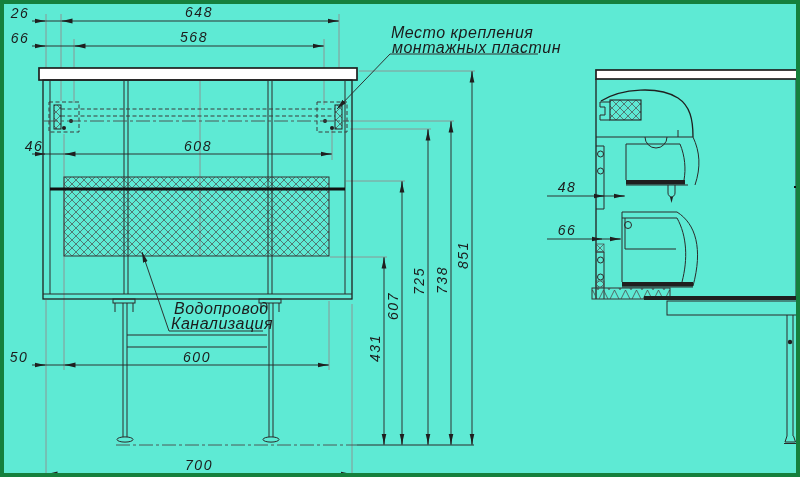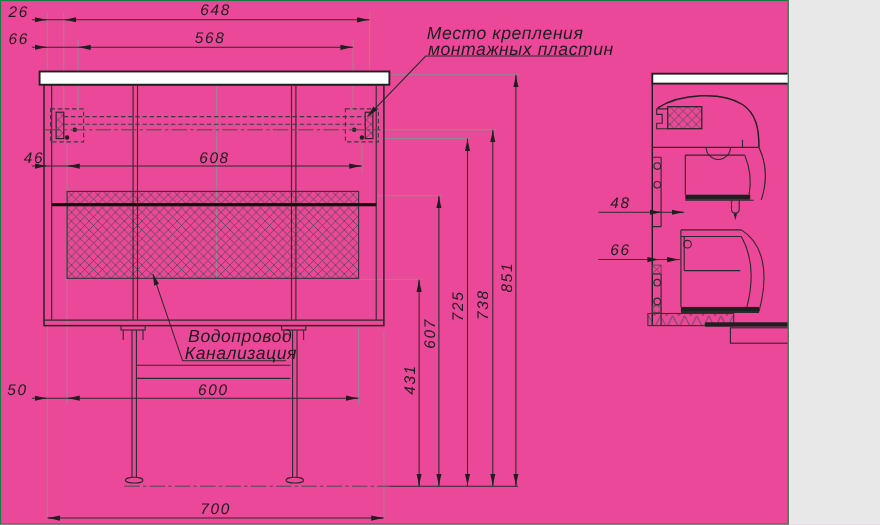--- a/index.html
+++ b/index.html
@@ -1,18 +1,18 @@
 <!DOCTYPE html>
 <html><head>
 <meta charset="utf-8">
 <style>
   html,body{margin:0;padding:0;background:#e8e8e8;}
   .canvas{
-    position:relative;width:717px;height:477px;background:#ec4899;
-    border:1px solid #15803d;box-sizing:border-box;overflow:hidden;
+    position:relative;width:800px;height:477px;background:#5eead4;
+    border:4px solid #15803d;box-sizing:border-box;overflow:hidden;
     font-family:"Liberation Sans",sans-serif;
   }
   svg{display:block}
   .g1{stroke:#1f1f1f;stroke-width:1.3;fill:none}
   .g2{stroke:#1f1f1f;stroke-width:1.7;fill:#ffffff}
   .thin{stroke:#2a2a2a;stroke-width:1;fill:none}
   .thick{stroke:#101010;stroke-width:2.8;fill:none}
   .ext{stroke:#8f8f8f;stroke-width:0.9;fill:none}
   .dim{stroke:#2a2a2a;stroke-width:0.95;fill:none}
   .dash{stroke:#3a3a3a;stroke-width:1;stroke-dasharray:4 2.5;fill:none}

